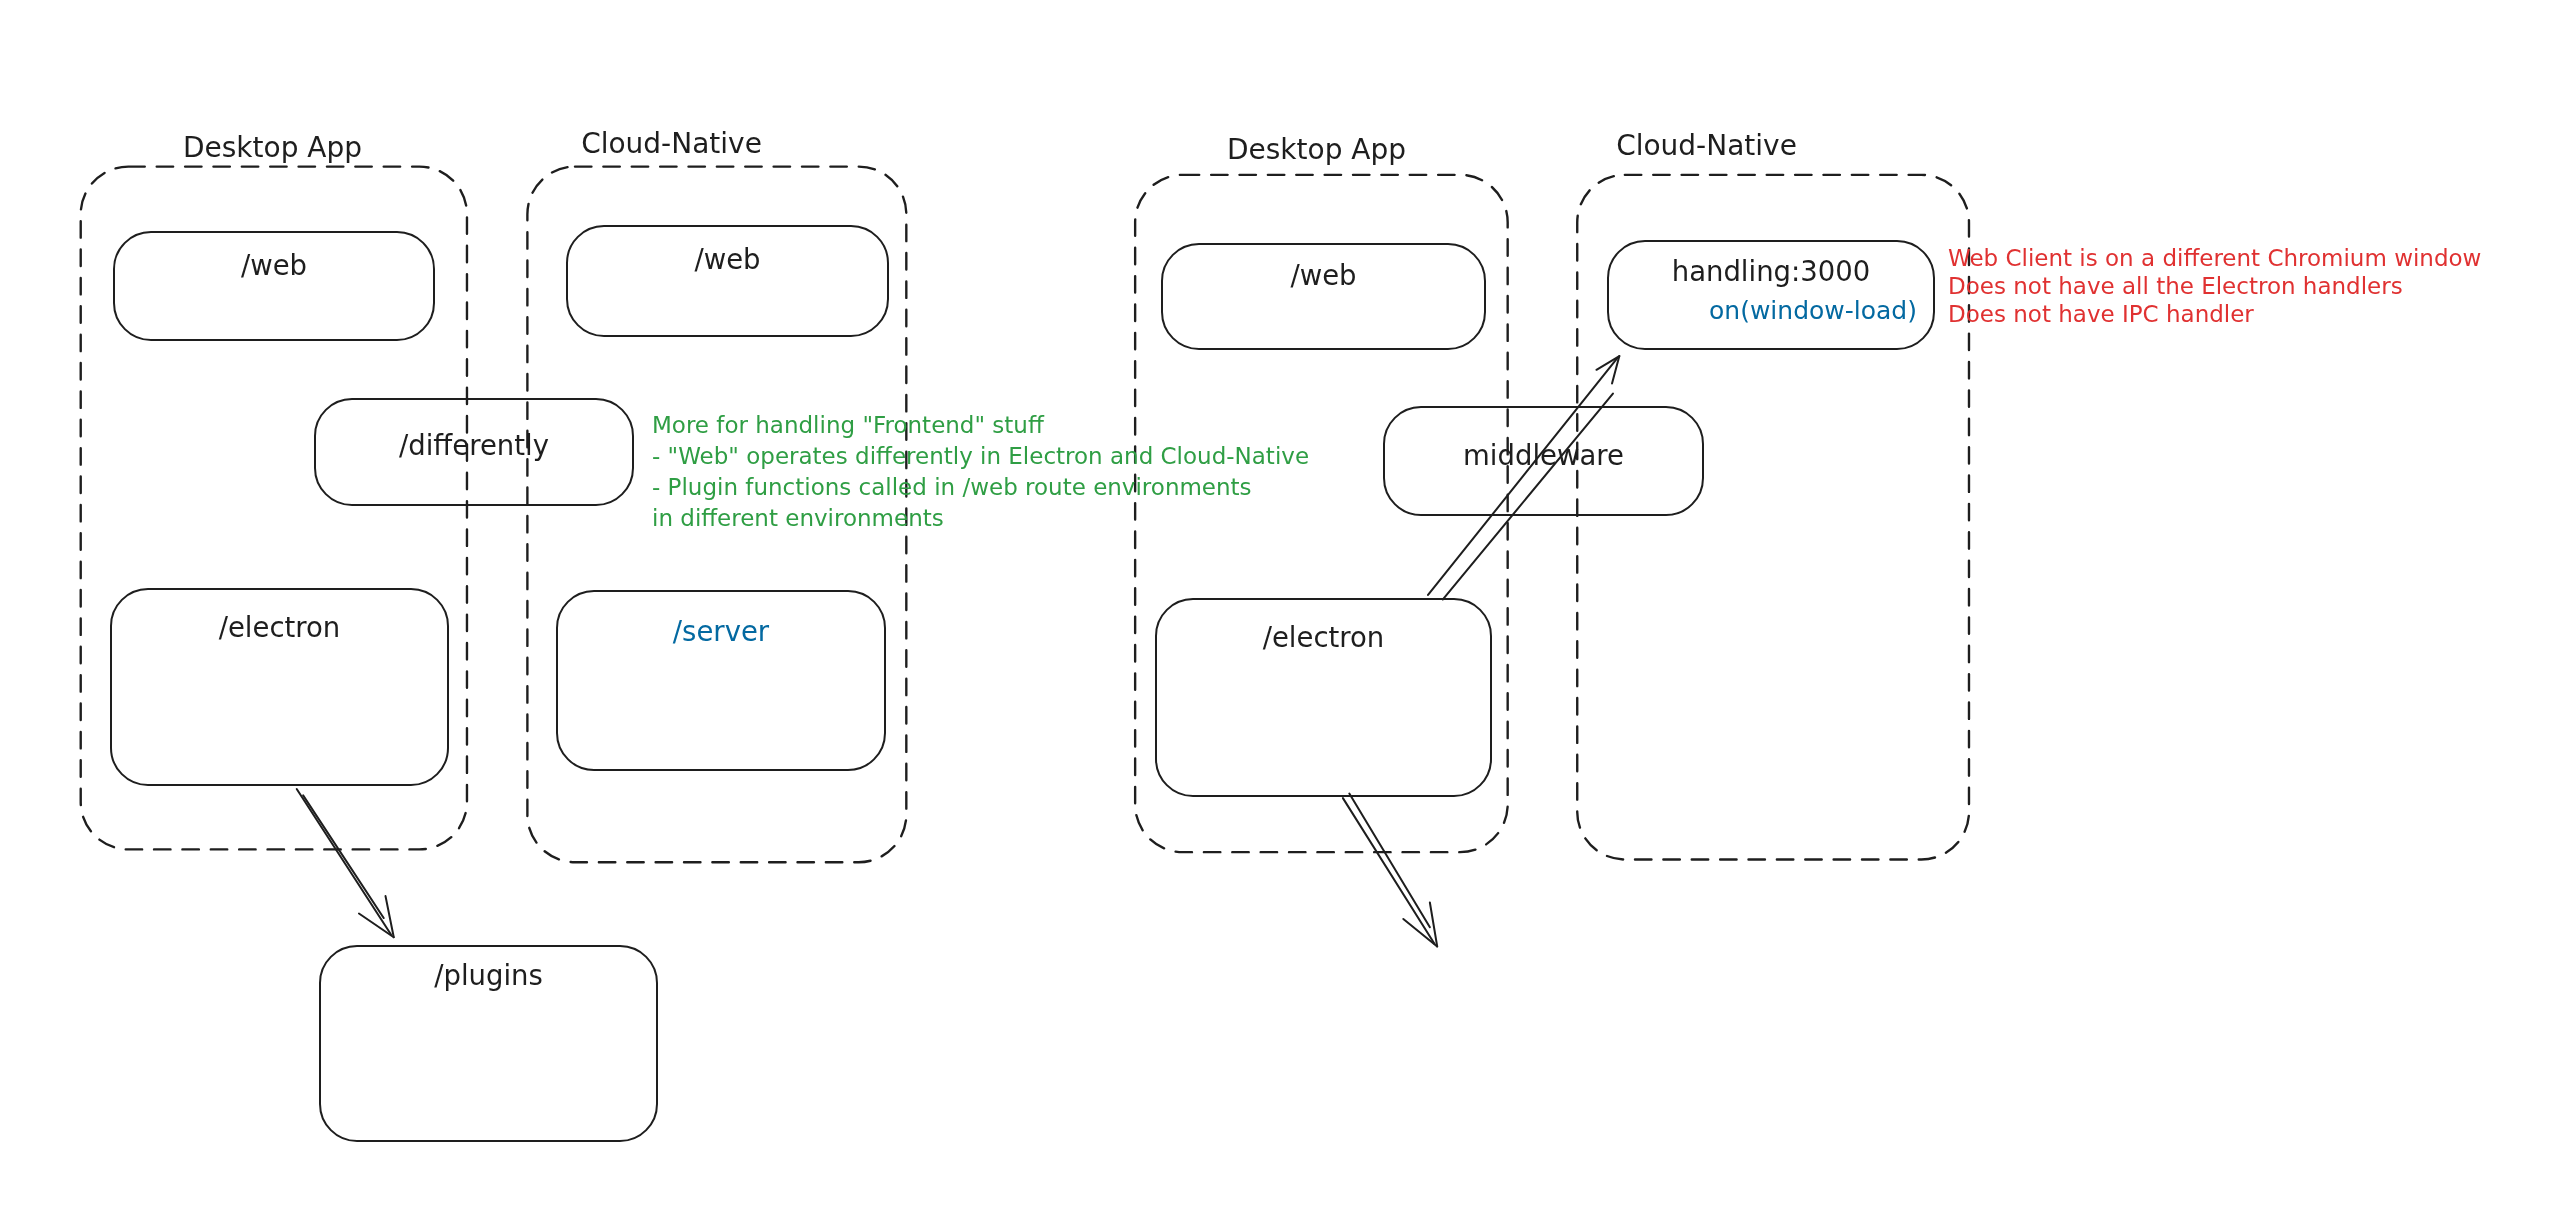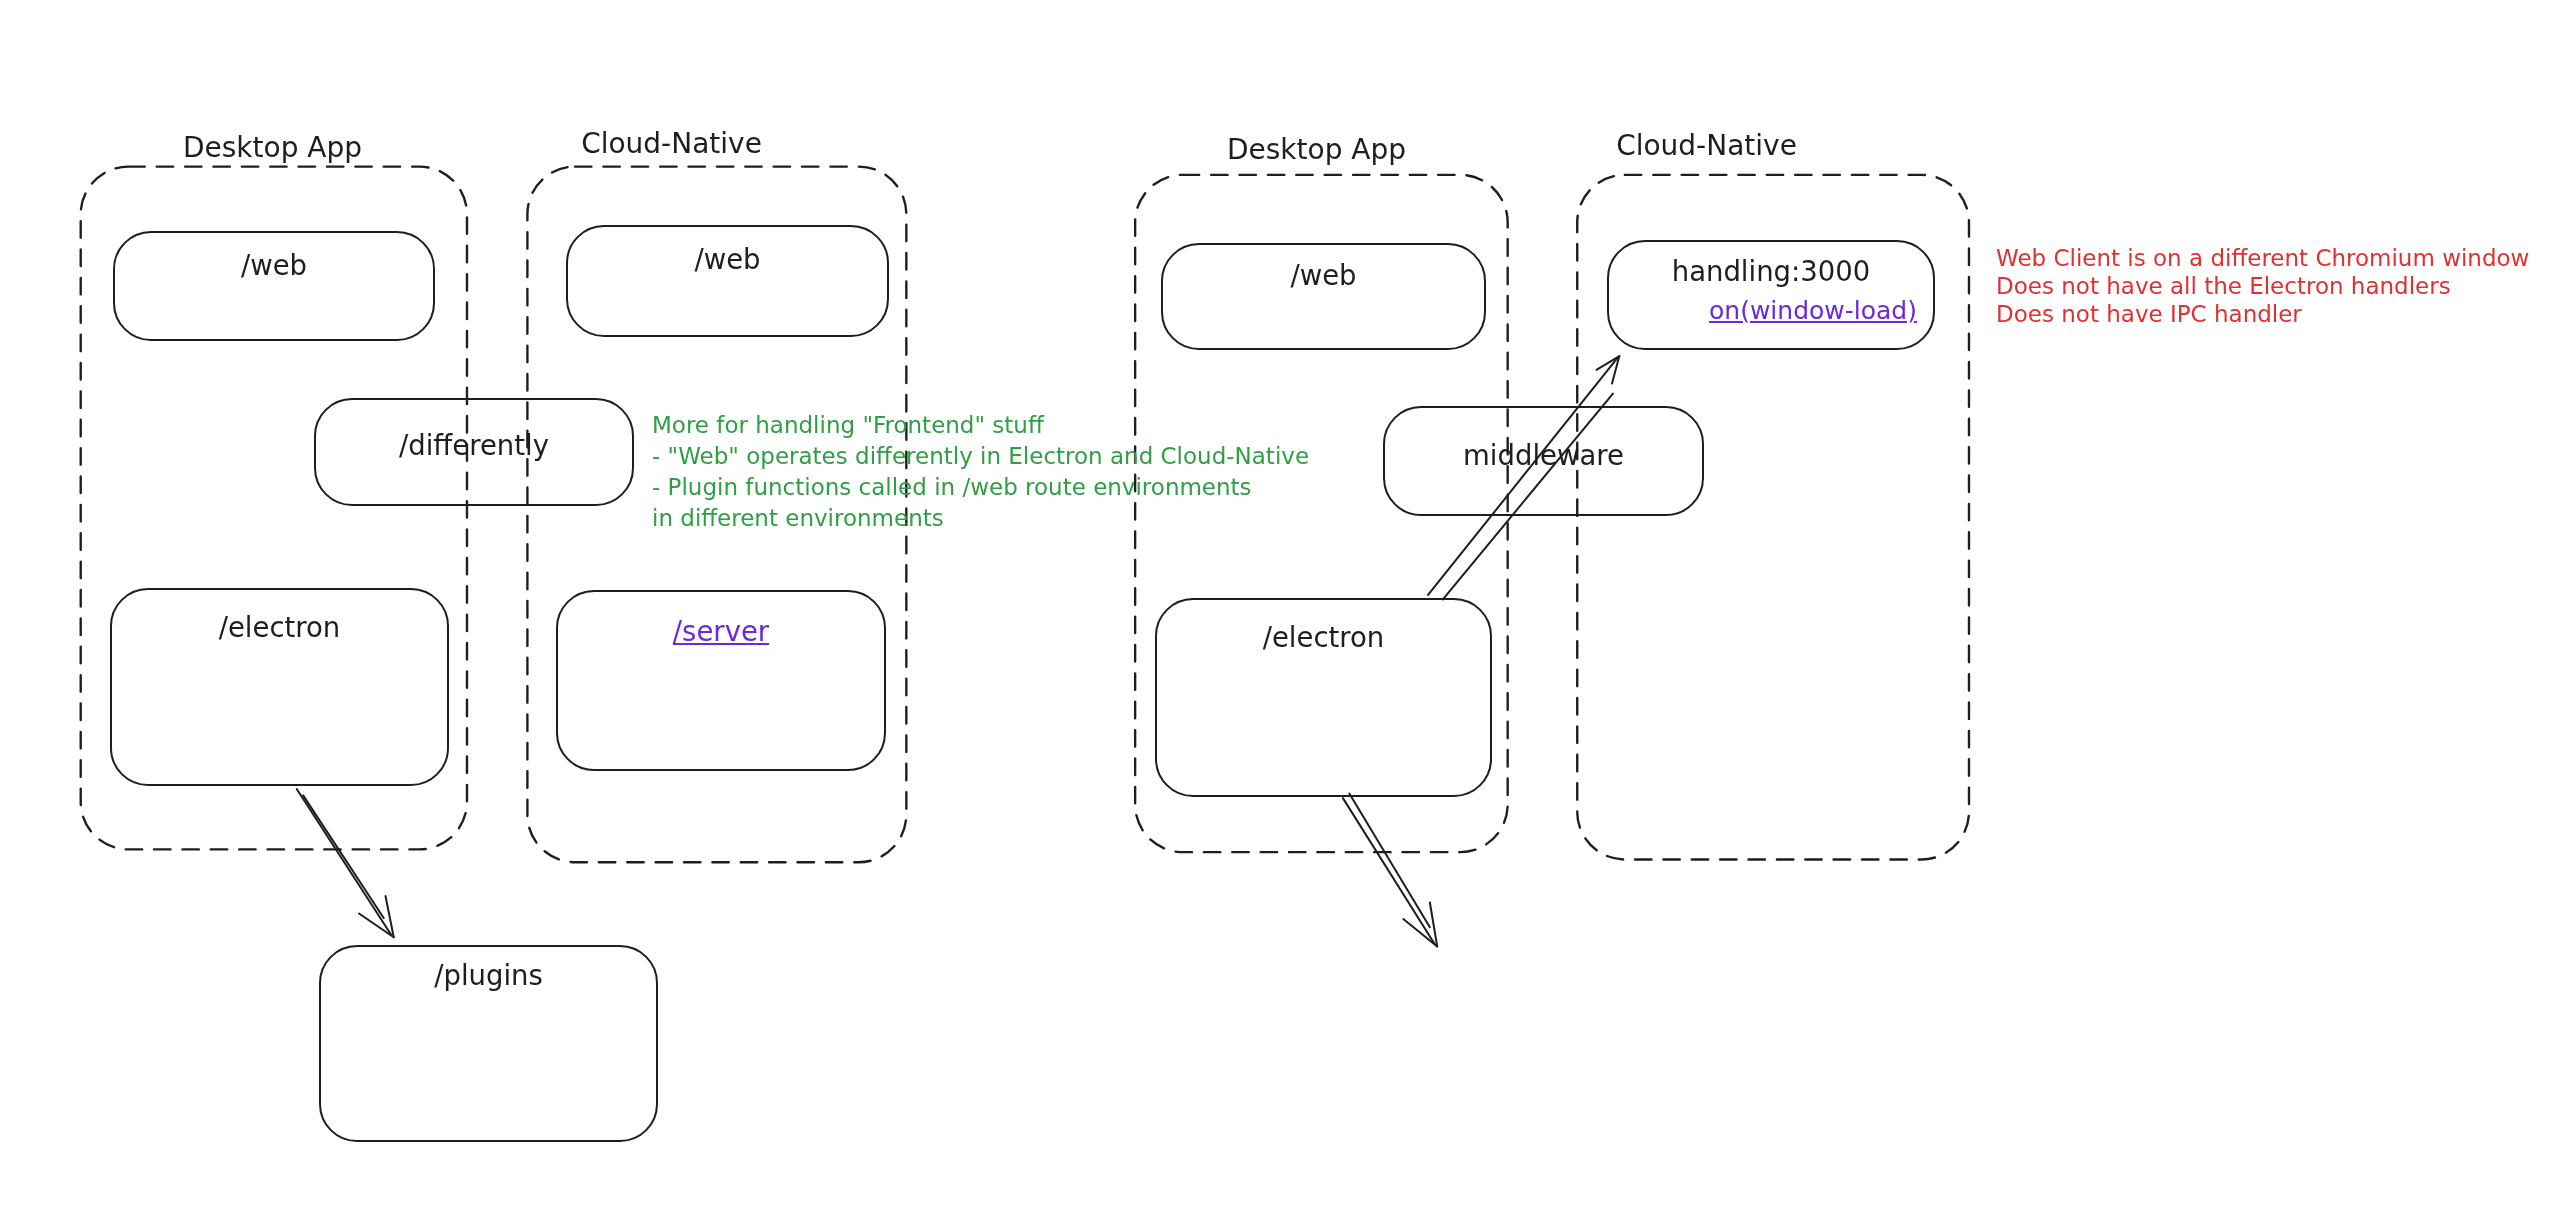--- a/index.html
+++ b/index.html
@@ -28,21 +28,21 @@
   }
   .title{
     position:absolute;z-index:2;width:275px;
     font-size:28px;line-height:35px;text-align:center;white-space:nowrap;
   }
   .note{
     position:absolute;z-index:2;font-size:23px;white-space:nowrap;
   }
   .note-green{color:#2f9e44;line-height:31px;}
   .note-red{color:#e03131;line-height:28px;}
-  .red-text{color:#6d28d9;text-decoration:underline;}
+  .red-text{color:#0369a1;}
 </style>
 </head>
 <body>
 
 <div id="canvas">
 
   <svg id="strokes" width="2576" height="1232" viewBox="0 0 2814 1346">
 
     <rect class="dashed" x="88" y="182" width="422" height="746" rx="52"></rect>
     <rect class="dashed" x="576" y="182" width="414" height="760" rx="52"></rect>
@@ -119,20 +119,20 @@
 
   <div class="box" style="left:1348px;top:406px;width:321px;height:110px;margin-left:35px;">
     <div class="box-label" style="margin-top:30px;">middleware</div>
   </div>
 
   <div class="box" style="left:1155px;top:598px;width:337px;height:199px;">
     <div class="box-label" style="margin-top:20px;">/electron</div>
   </div>
 
 
-  <div class="note note-red" style="left:1996px;top:244px;">
+  <div class="note note-red" style="left:1948px;top:244px;">
     <div>Web Client is on a different Chromium window</div>
     <div>Does not have all the Electron handlers</div>
     <div>Does not have IPC handler</div>
   </div>
 
 </div>
 
 
 </body></html>

